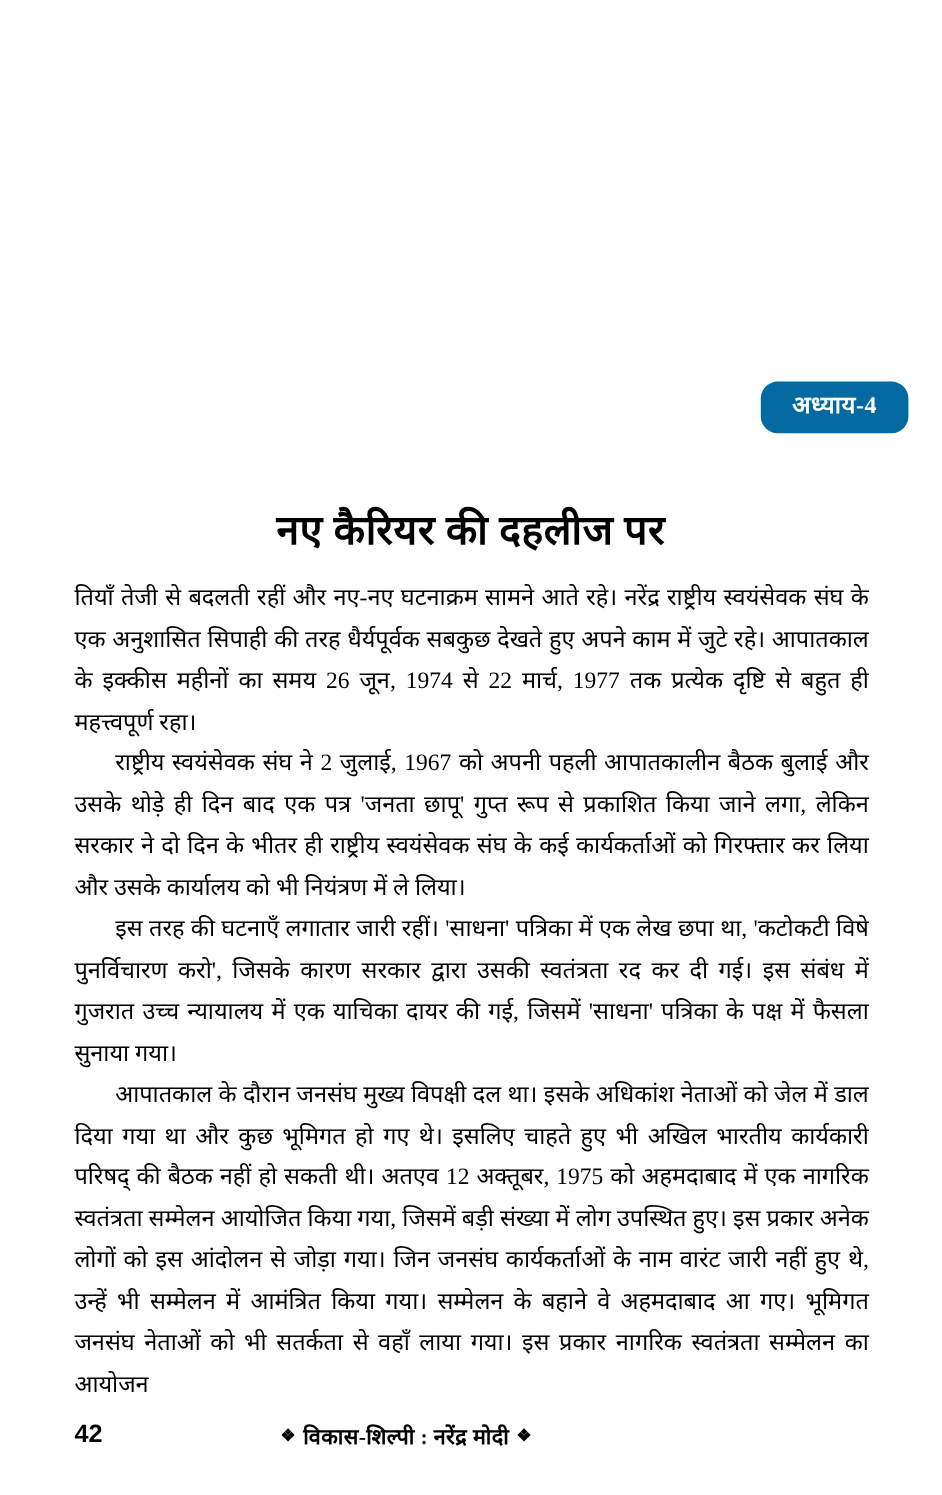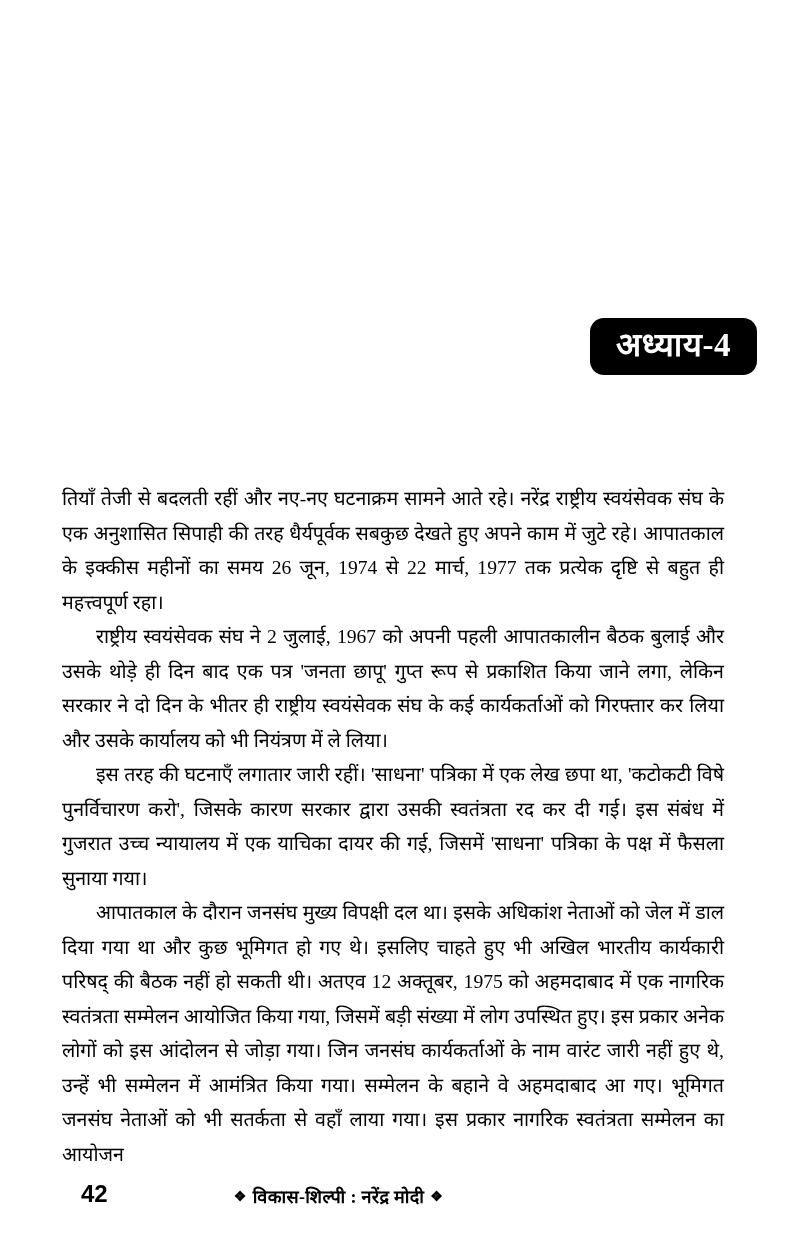--- a/index.html
+++ b/index.html
@@ -18,25 +18,25 @@
     position: relative;
     width: 785px;
     height: 1246px;
     box-sizing: border-box;
   }
   
   .chapter-badge {
     position: absolute;
     top: 318px;
     right: 28px;
-    background: #000000;
+    background: #0369a1;
     color: #ffffff;
     border-radius: 14px 14px 14px 14px;
     padding: 9px 26px 12px 26px;
-    font-size: 33px;
+    font-size: 20px;
     font-weight: bold;
     letter-spacing: 0.5px;
     font-family: "Liberation Serif", "DejaVu Serif", serif;
     line-height: 1.1;
     white-space: nowrap;
   }
   
   .chapter-title {
     position: absolute;
     top: 394px;
@@ -81,24 +81,23 @@
     position: absolute;
     bottom: 38px;
     left: 0;
     width: 785px;
     height: 26px;
   }
   .page-number {
     position: absolute;
     left: 62px;
     bottom: 0;
-    font-size: 24px;
+    font-size: 21px;
     font-weight: bold;
     font-family: "Liberation Sans", sans-serif;
-    margin-left: 19px;
   }
   .footer-center {
     position: absolute;
     left: 0;
     width: 677px;
     bottom: 0;
     text-align: center;
     font-size: 18px;
     font-weight: bold;
     font-family: "Liberation Serif", "DejaVu Serif", serif;
@@ -110,20 +109,21 @@
     padding: 0 6px;
   }
 </style>
 </head>
 <body>
 
 <div class="page">
 
   <div class="chapter-badge">अध्याय-4</div>
 
+  <h1 class="chapter-title">नए कैरियर की दहलीज पर</h1>
 
   <div class="body-text">
     <p class="first"><span>तियाँ तेजी से बदलती रहीं और नए-नए घटनाक्रम सामने आते रहे। नरेंद्र राष्ट्रीय स्वयंसेवक संघ के एक अनुशासित सिपाही की तरह धैर्यपूर्वक सबकुछ देखते हुए अपने काम में जुटे रहे। आपातकाल के इक्कीस महीनों का समय 26 जून, 1974 से 22 मार्च, 1977 तक प्रत्येक दृष्टि से बहुत ही महत्त्वपूर्ण रहा।</span></p>
     <p>राष्ट्रीय स्वयंसेवक संघ ने 2 जुलाई, 1967 को अपनी पहली आपातकालीन बैठक बुलाई और उसके थोड़े ही दिन बाद एक पत्र 'जनता छापू' गुप्त रूप से प्रकाशित किया जाने लगा, लेकिन सरकार ने दो दिन के भीतर ही राष्ट्रीय स्वयंसेवक संघ के कई कार्यकर्ताओं को गिरफ्तार कर लिया और उसके कार्यालय को भी नियंत्रण में ले लिया।</p>
     <p>इस तरह की घटनाएँ लगातार जारी रहीं। 'साधना' पत्रिका में एक लेख छपा था, 'कटोकटी विषे पुनर्विचारण करो', जिसके कारण सरकार द्वारा उसकी स्वतंत्रता रद कर दी गई। इस संबंध में गुजरात उच्च न्यायालय में एक याचिका दायर की गई, जिसमें 'साधना' पत्रिका के पक्ष में फैसला सुनाया गया।</p>
     <p>आपातकाल के दौरान जनसंघ मुख्य विपक्षी दल था। इसके अधिकांश नेताओं को जेल में डाल दिया गया था और कुछ भूमिगत हो गए थे। इसलिए चाहते हुए भी अखिल भारतीय कार्यकारी परिषद् की बैठक नहीं हो सकती थी। अतएव 12 अक्तूबर, 1975 को अहमदाबाद में एक नागरिक स्वतंत्रता सम्मेलन आयोजित किया गया, जिसमें बड़ी संख्या में लोग उपस्थित हुए। इस प्रकार अनेक लोगों को इस आंदोलन से जोड़ा गया। जिन जनसंघ कार्यकर्ताओं के नाम वारंट जारी नहीं हुए थे, उन्हें भी सम्मेलन में आमंत्रित किया गया। सम्मेलन के बहाने वे अहमदाबाद आ गए। भूमिगत जनसंघ नेताओं को भी सतर्कता से वहाँ लाया गया। इस प्रकार नागरिक स्वतंत्रता सम्मेलन का आयोजन</p>
   </div>
 
   <div class="footer">
     <div class="page-number">42</div>

